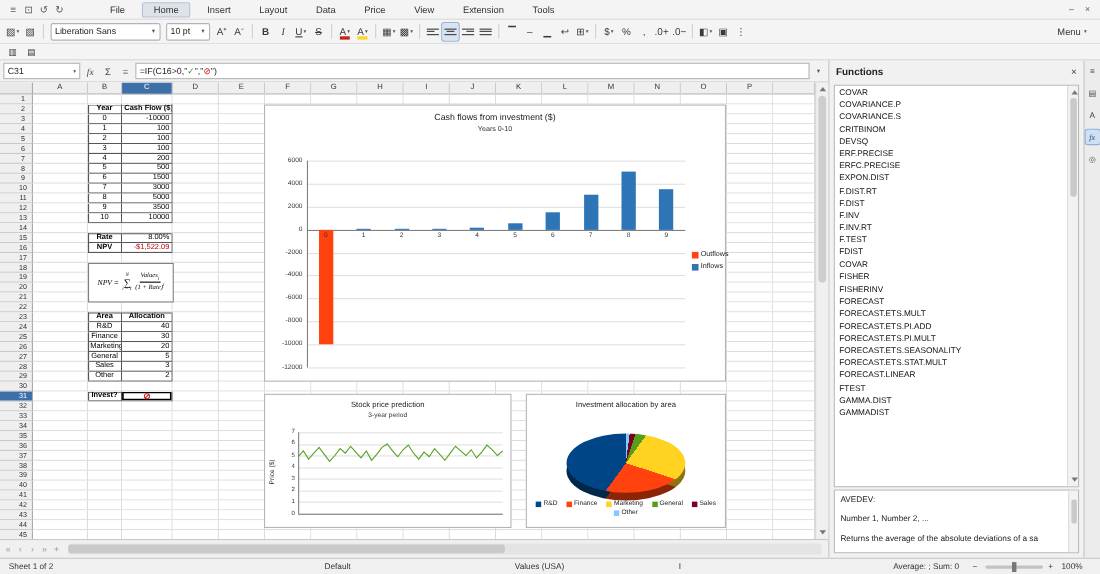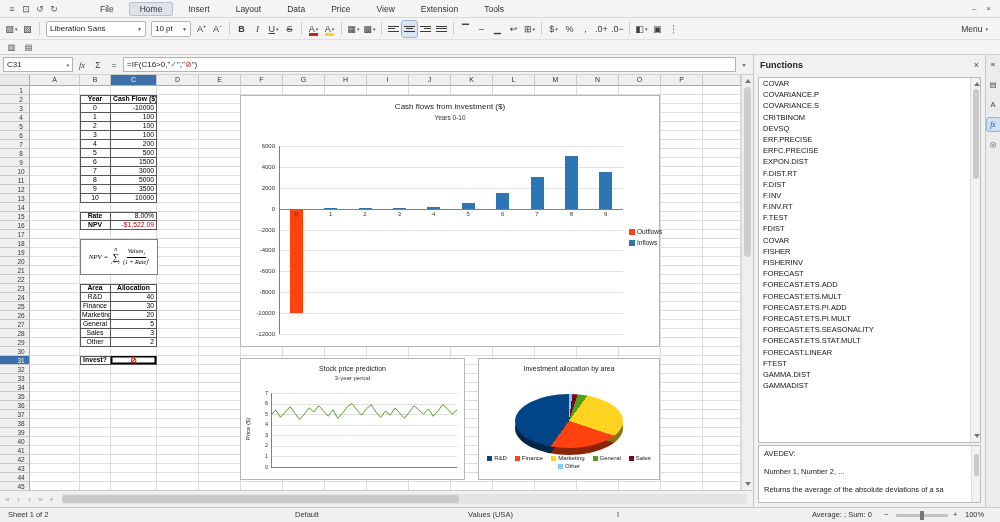--- a/index.html
+++ b/index.html
@@ -1439,21 +1439,20 @@
             <div class="fn-item">F.DIST.RT</div>
             <div class="fn-item">F.DIST</div>
             <div class="fn-item">F.INV</div>
             <div class="fn-item">F.INV.RT</div>
             <div class="fn-item">F.TEST</div>
             <div class="fn-item">FDIST</div>
             <div class="fn-item">COVAR</div>
             <div class="fn-item">FISHER</div>
             <div class="fn-item">FISHERINV</div>
             <div class="fn-item">FORECAST</div>
-            <div class="fn-item">FORECAST.ETS.ADD</div>
             <div class="fn-item">FORECAST.ETS.MULT</div>
             <div class="fn-item">FORECAST.ETS.PI.ADD</div>
             <div class="fn-item">FORECAST.ETS.PI.MULT</div>
             <div class="fn-item">FORECAST.ETS.SEASONALITY</div>
             <div class="fn-item">FORECAST.ETS.STAT.MULT</div>
             <div class="fn-item">FORECAST.LINEAR</div>
             <div class="fn-item">FTEST</div>
             <div class="fn-item">GAMMA.DIST</div>
             <div class="fn-item">GAMMADIST</div>
           </div>

